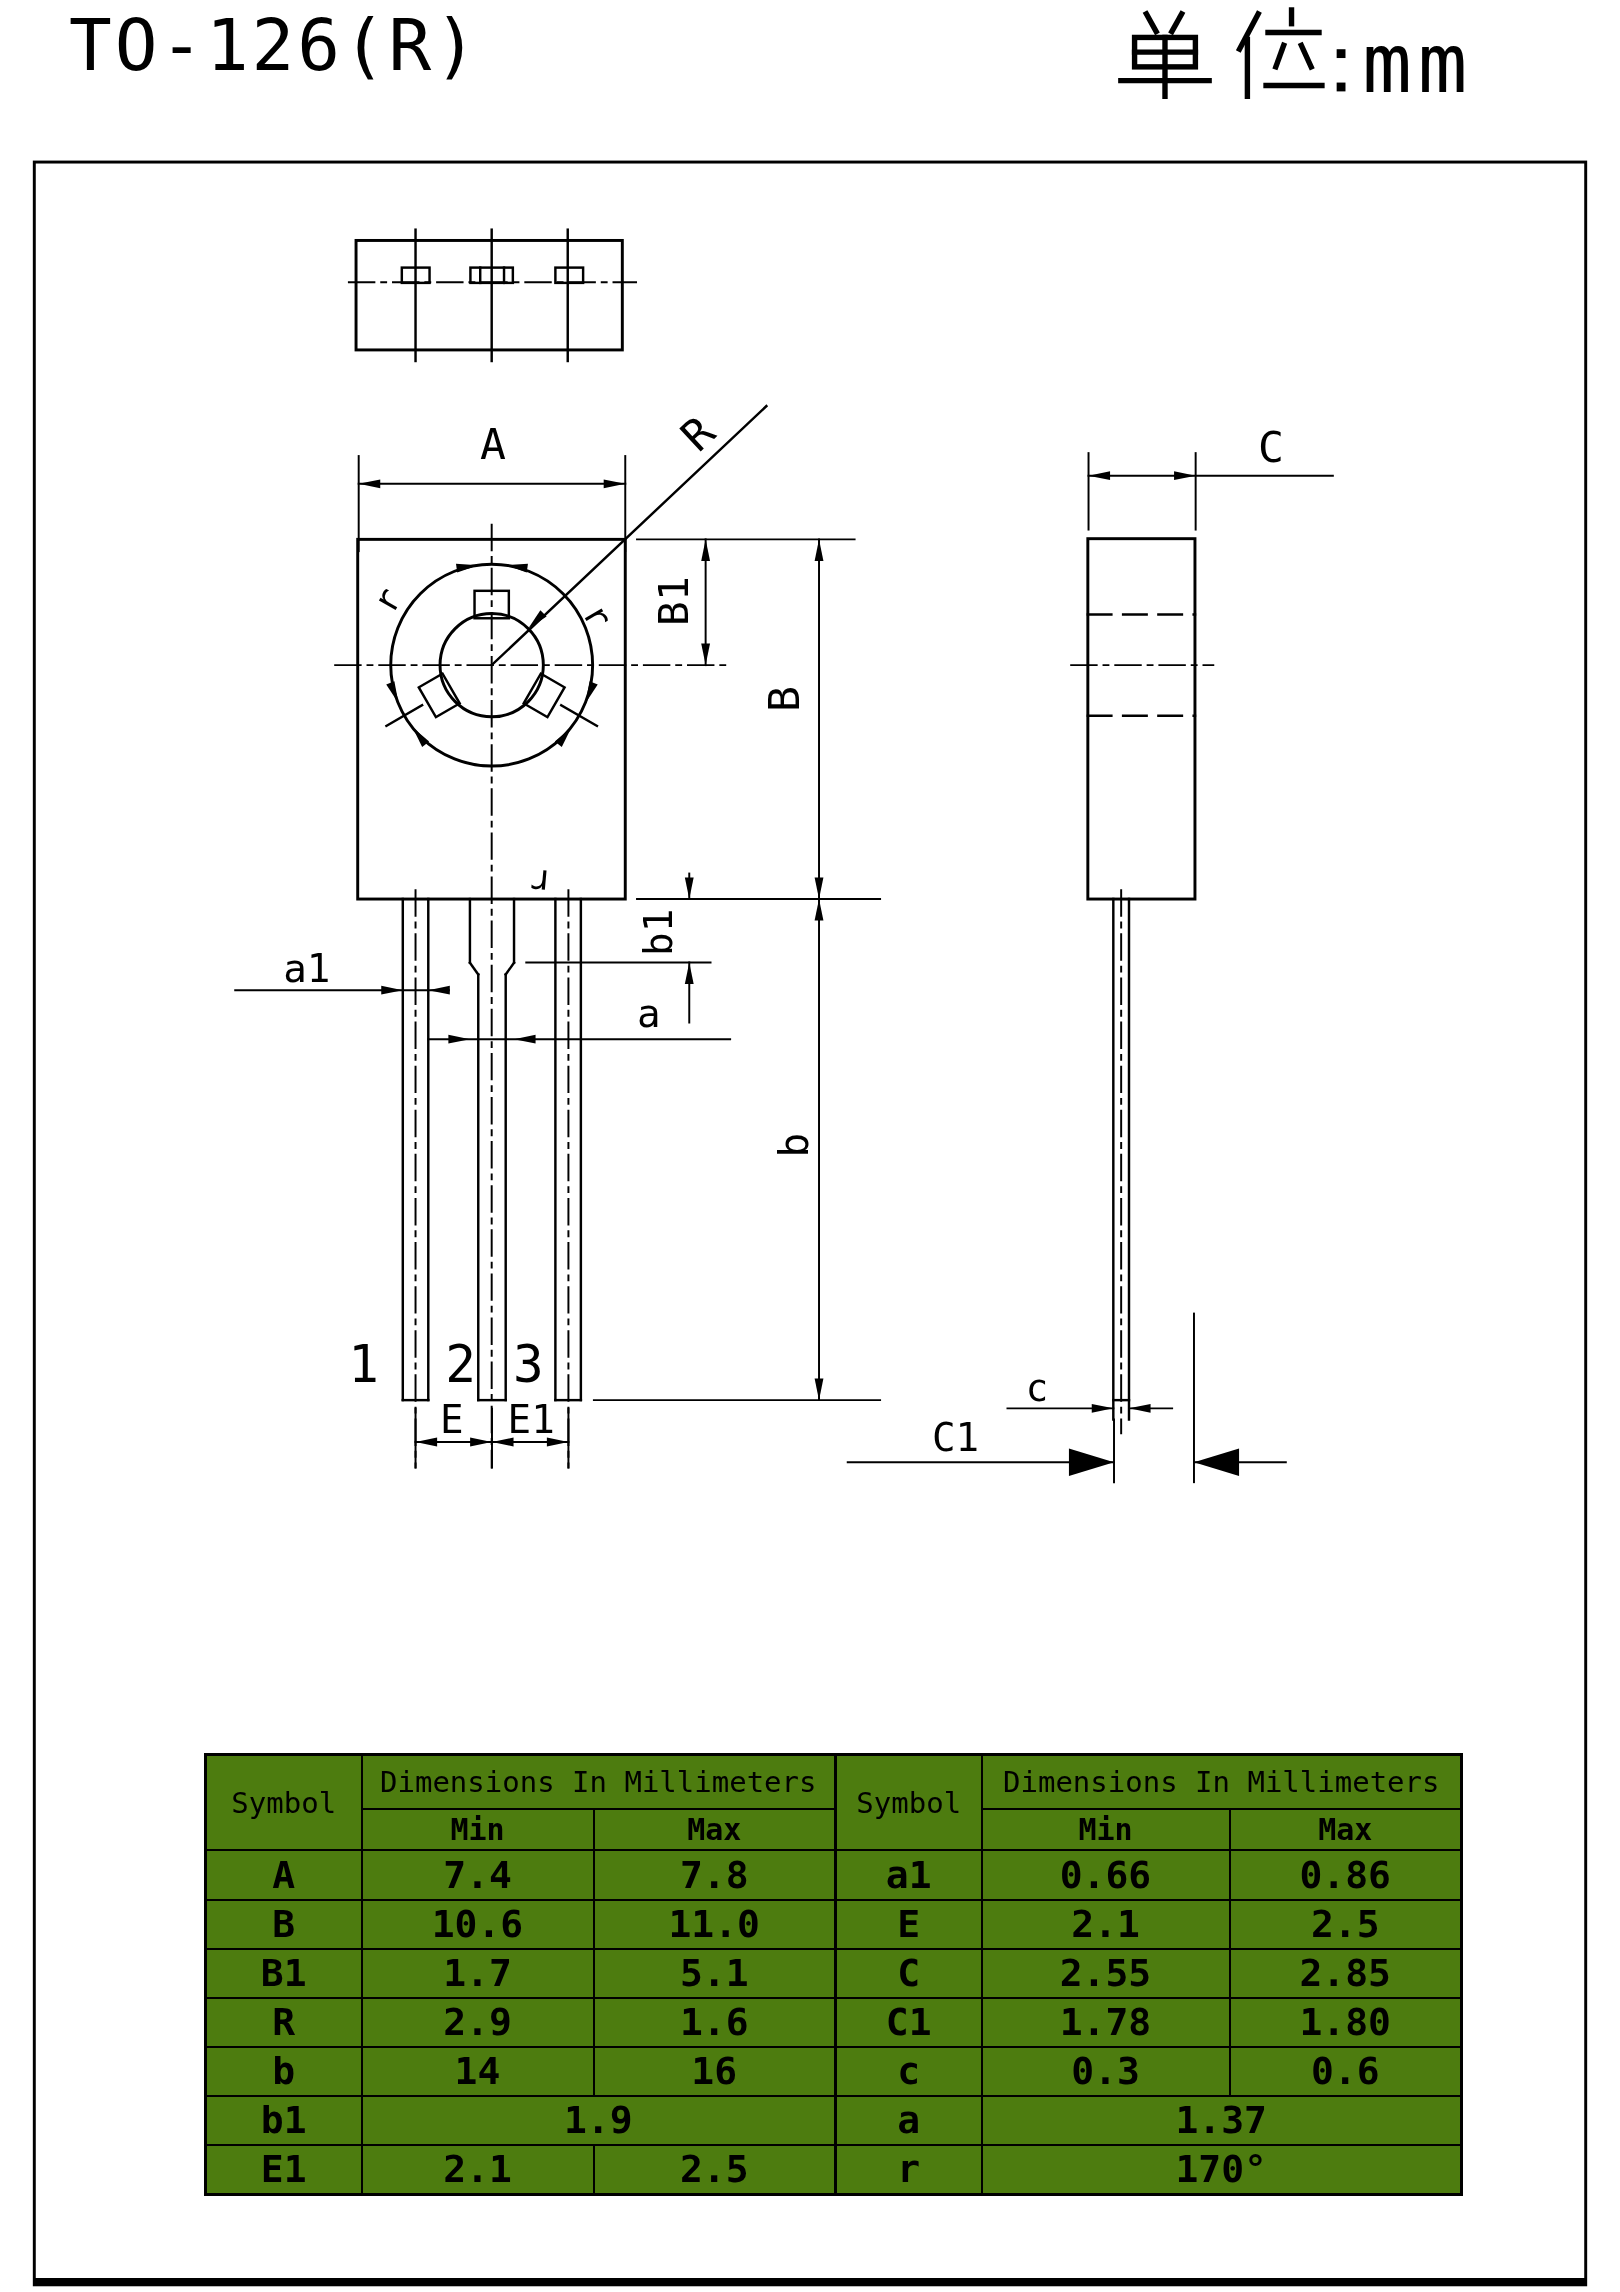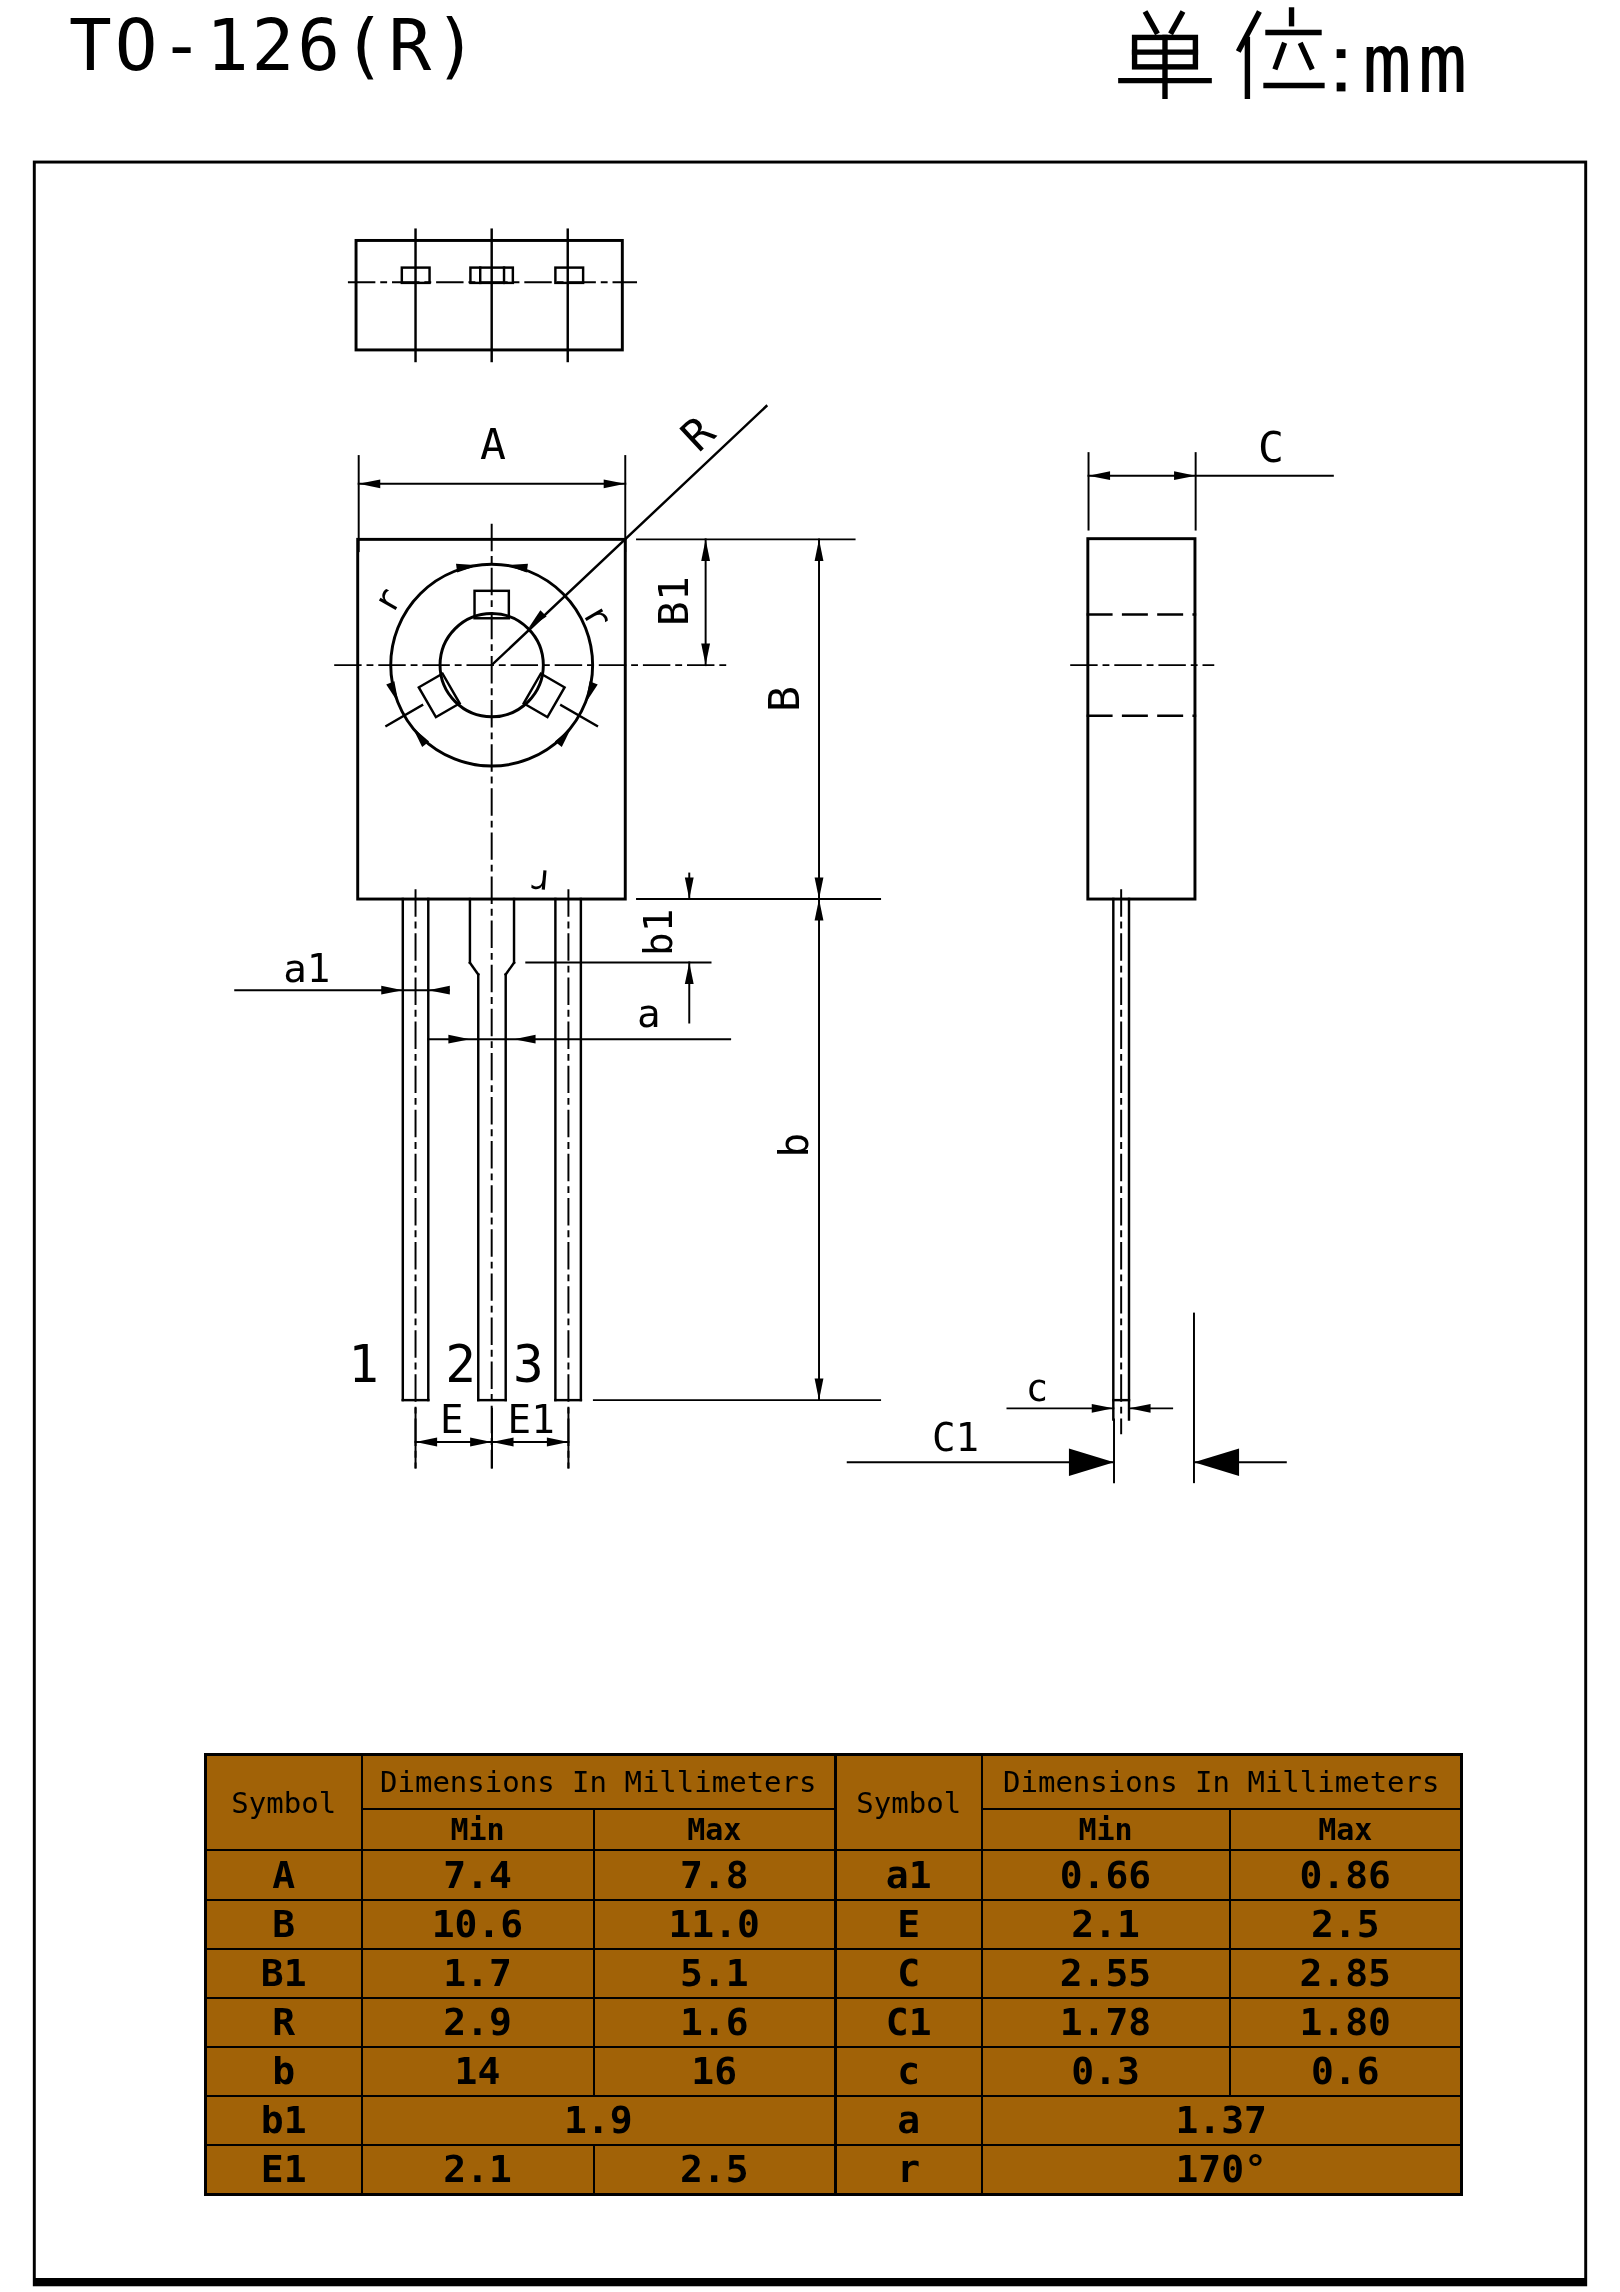--- a/index.html
+++ b/index.html
@@ -1,21 +1,21 @@
 <!DOCTYPE html>
 <html><head>
 <meta charset="utf-8">
 <style>
   html,body{margin:0;padding:0;background:#fff;}
   body{width:1620px;height:2293px;position:relative;font-family:"DejaVu Sans Mono",monospace;color:#000;}
   .cad{font-family:"DejaVu Sans Mono",monospace;}
   #page-title{position:absolute;left:69px;top:3.9px;font-size:71px;letter-spacing:2.9px;font-weight:400;white-space:nowrap;}
   #units-svg{position:absolute;left:1113px;top:5.9px;}
   #drawing-svg{position:absolute;left:0;top:0;}
-  table.dimtable{position:absolute;border-collapse:collapse;table-layout:fixed;background:#a16207;}
+  table.dimtable{position:absolute;border-collapse:collapse;table-layout:fixed;background:#4d7c0f;}
   table.dimtable td{border:2px solid #000;text-align:center;vertical-align:middle;padding:0;overflow:hidden;}
   table.dimtable{border:3.9px solid #000;}
   #table-left{left:204px;top:1753px;width:630px;height:443px;}
   #table-right{left:834px;top:1753px;width:626px;height:443px;}
   .hdr{font-size:29px;}
   .minmax{font-size:30px;}
   .sym,.val{font-size:38px;}
   tr.thick td{border-top-width:2.9px;}
   .rowh{height:39px;font-weight:bold;}
 </style>

